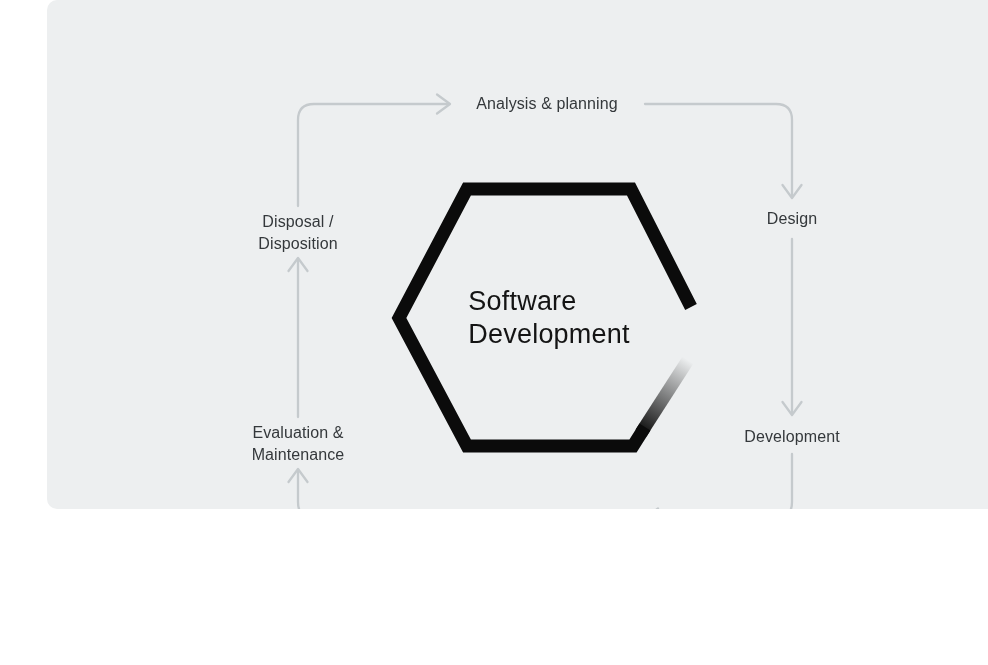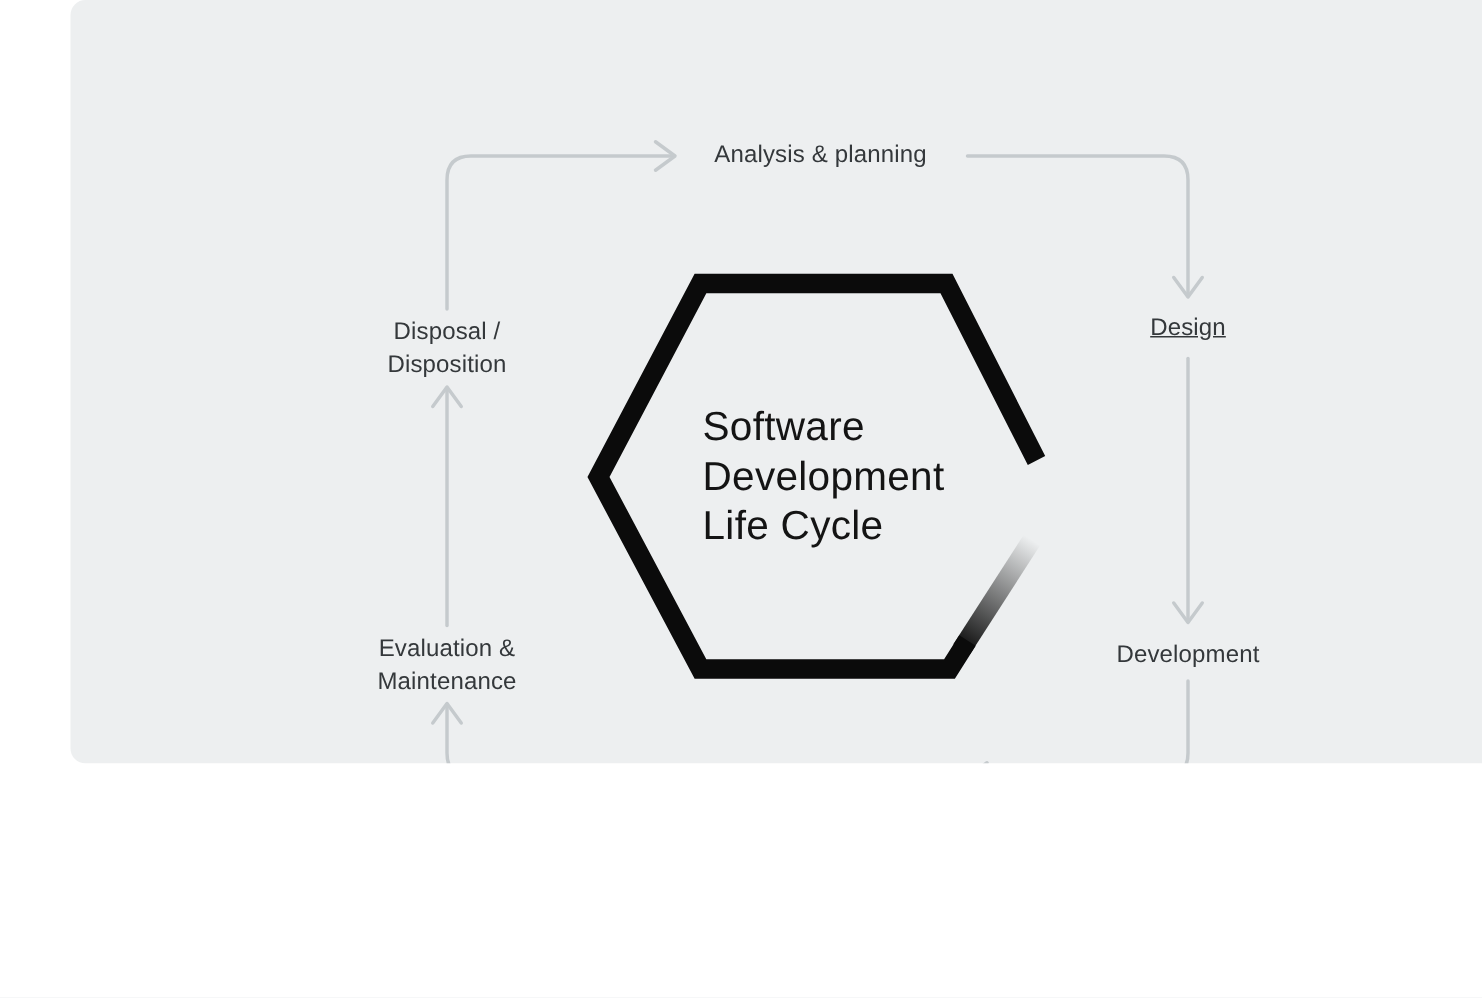--- a/index.html
+++ b/index.html
@@ -134,39 +134,38 @@
     </g>
 
     <g>
       <path class="hex" d="M 644 307 L 584 189 L 420 189 L 352 318 L 420 446 L 586 446 L 598 427"></path>
       <path class="hexfade" d="M 594 433 L 641 360"></path>
     </g>
   </svg>
 
   <div class="stage-label" style="left:500px; top:104px;">Analysis &amp; planning</div>
 
-  <div class="stage-label" style="left:745px; top:219px;text-decoration:underline;">Design</div>
+  <div class="stage-label" style="left:745px; top:219px;">Design</div>
 
   <div class="stage-label" style="left:745px; top:437px;">Development</div>
 
 
   <div class="stage-label" style="left:251px; top:444px;">
     <div>Evaluation &amp;</div>
     <div>Maintenance</div>
   </div>
 
   <div class="stage-label" style="left:251px; top:233px;">
     <div>Disposal /</div>
     <div>Disposition</div>
   </div>
 
   <div class="hex-title">
     <div>Software</div>
     <div>Development</div>
-    <div>Life Cycle</div>
   </div>
 
   <div class="logo">
     <svg class="logo-mark" width="52" height="52" viewBox="0 0 52 52" aria-hidden="true">
       <circle class="ink" cx="24" cy="26" r="23.5"></circle>
       <rect class="ink" x="22" y="6" width="27" height="41" rx="9.5"></rect>
       <rect class="cut" x="18" y="11" width="24" height="29" rx="6.5"></rect>
     </svg>
     <div class="logo-text">Dapth</div>
   </div>

